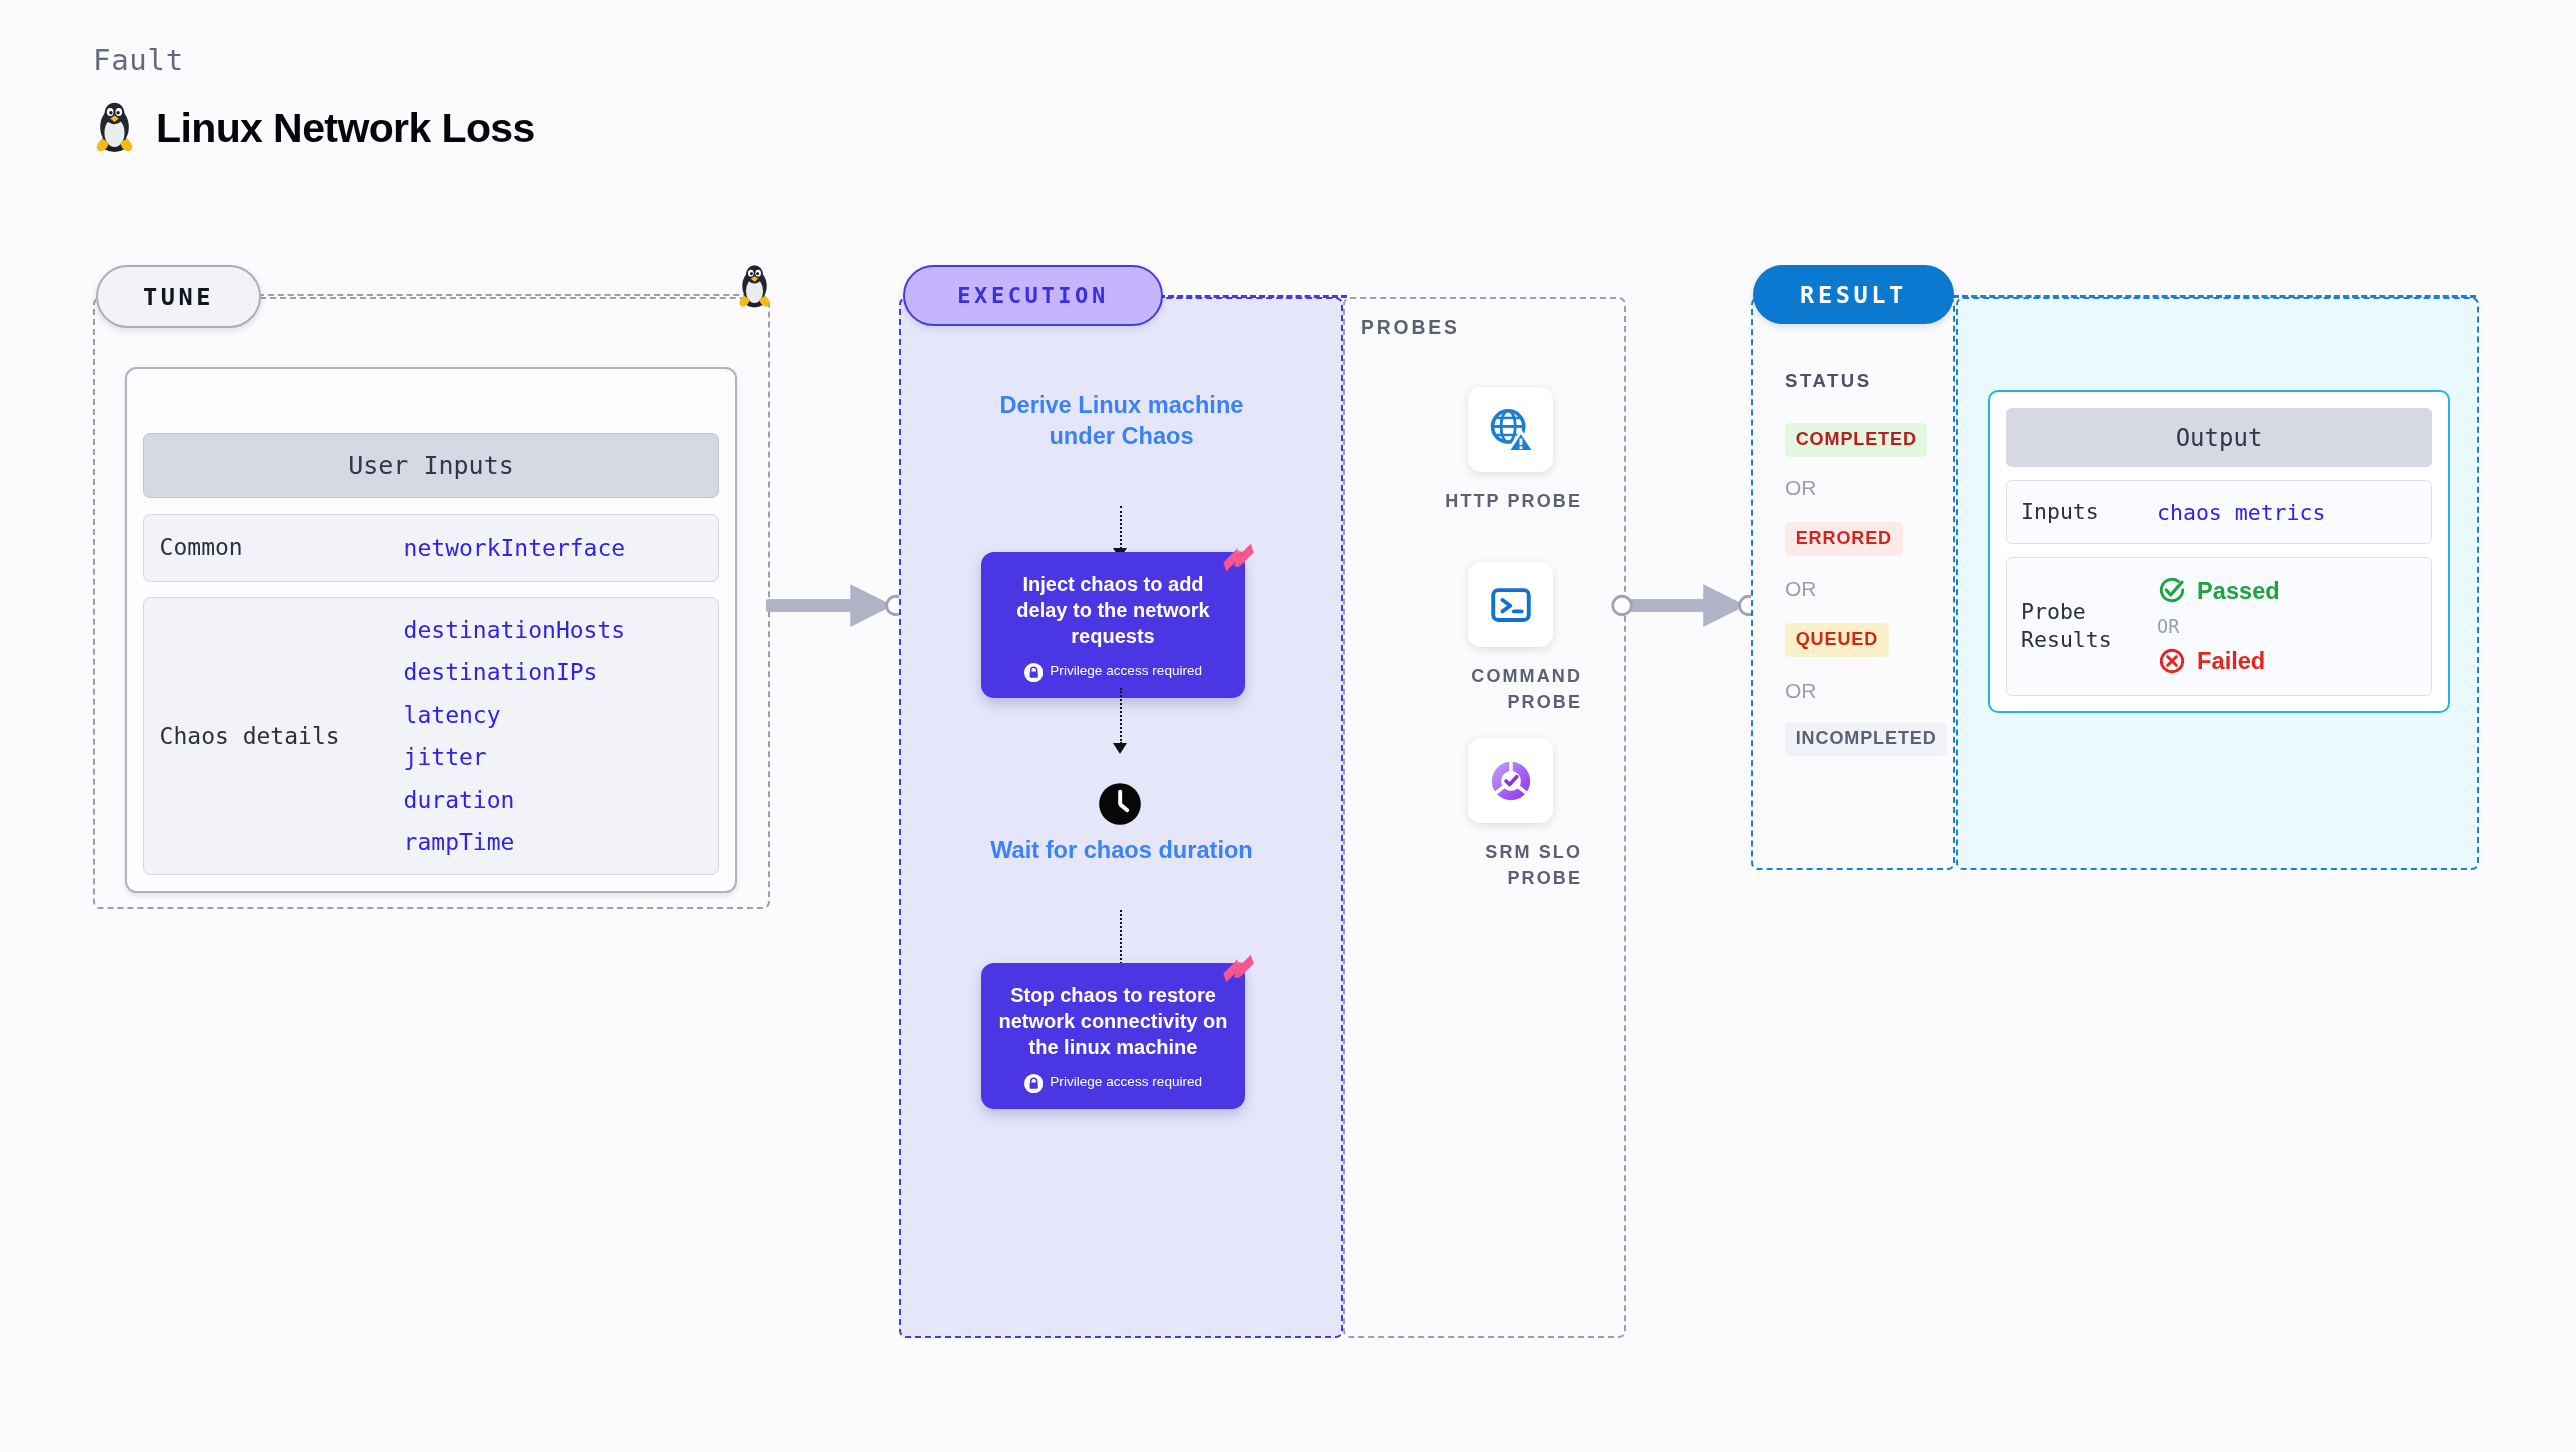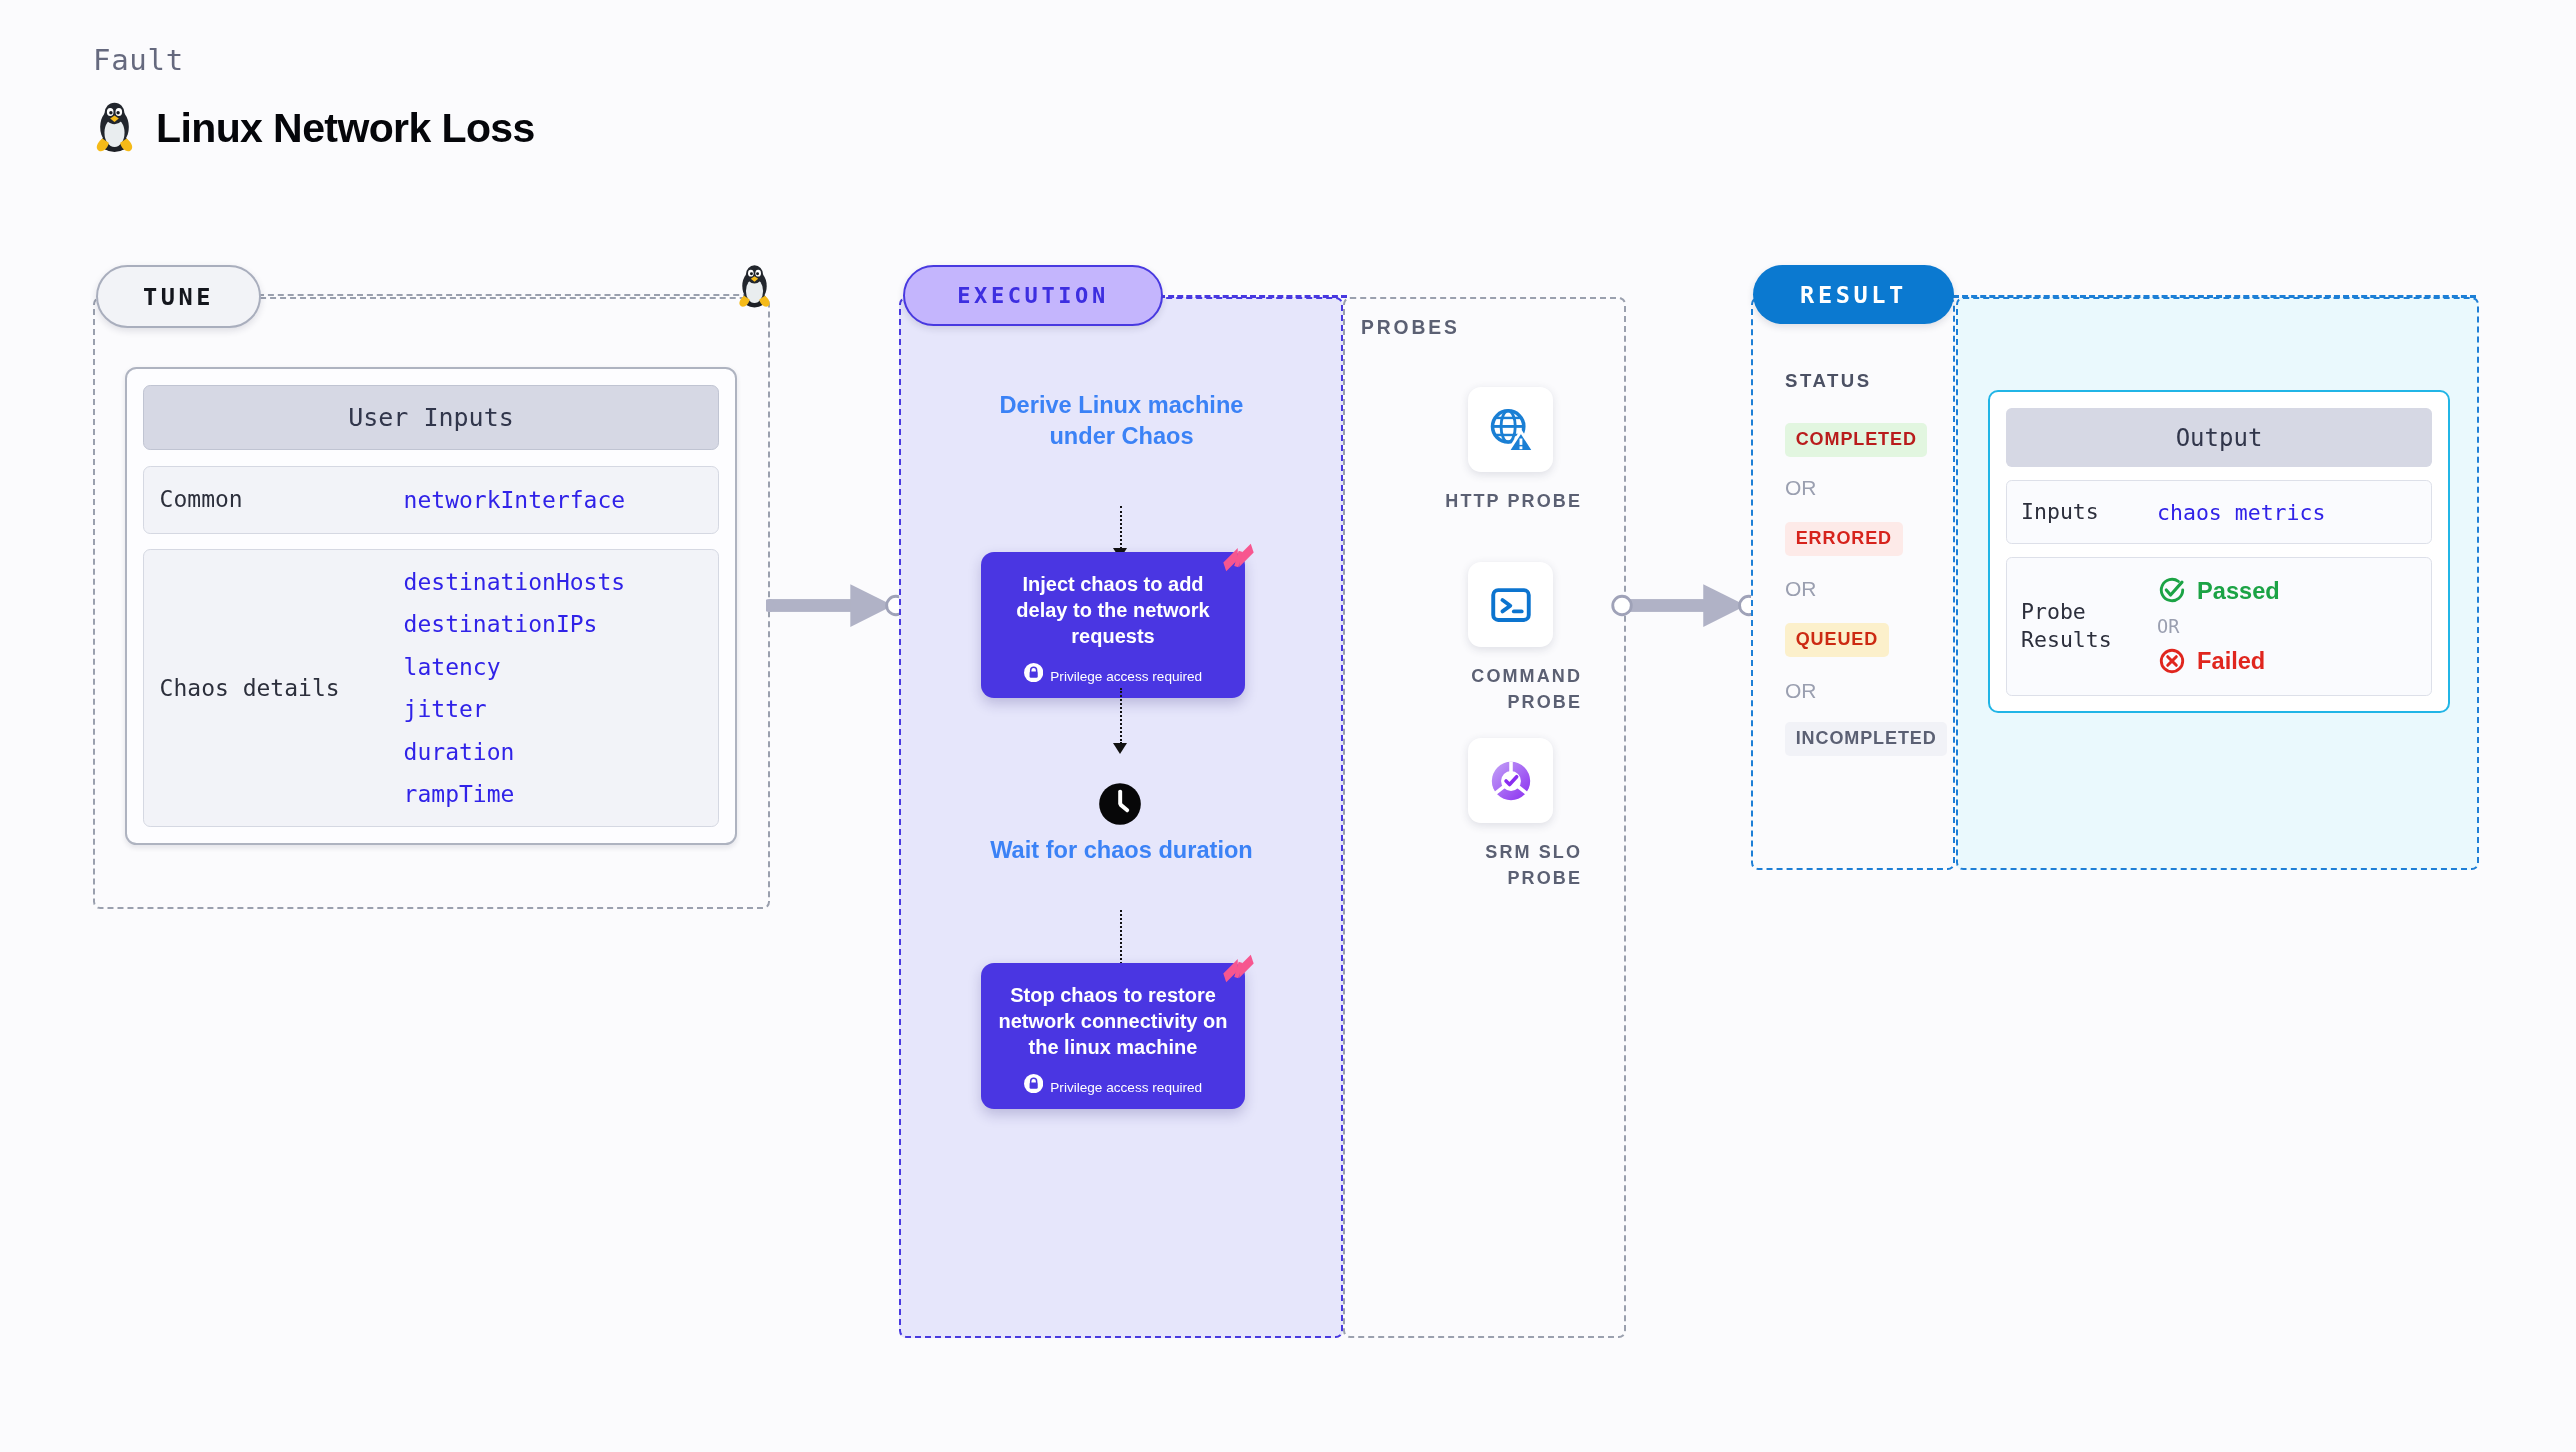--- a/index.html
+++ b/index.html
@@ -57,21 +57,21 @@
     position: absolute; left: 125px; top: 367px; width: 612px;
     box-sizing: border-box;
     background: #fdfdff; border: 2.1px solid #aeb3c0;
     border-radius: 11.5px; padding: 15.8px;
     box-shadow: 0 2.1px 5.7px rgba(30,34,60,.10);
   }
   #user-inputs-title {
     background: #d6d8e4; border: 1.4px solid #c0c4d2;
     border-radius: 7.2px; text-align: center;
     font-family: "DejaVu Sans Mono", monospace;
-    font-size: 25px; color: #31364b; padding: 17px 0;
+    font-size: 25px; color: #31364b; padding: 17px 0; margin-top: 48px;
   }
   .param-group {
     margin-top: 15.8px; background: #f2f3f8;
     border: 1.4px solid #d5d8e2; border-radius: 7.2px;
     display: flex; align-items: center; padding: 18.6px 15.8px;
   }
   .param-label {
     font-family: "DejaVu Sans Mono", monospace;
     font-size: 23px; color: #2c2f3c; width: 244px; flex: none;
     line-height: 1.25;
@@ -113,21 +113,21 @@
   .chaos-card {
     position: absolute; box-sizing: border-box;
     background: #4a36e2; border-radius: 13px;
     padding: 18.6px 15.8px 14.3px; text-align: center;
     box-shadow: 0 5.7px 13px rgba(40,30,120,.22);
   }
   .chaos-card-title {
     color: #fff; font-size: 20px; font-weight: 700; line-height: 1.32;
   }
   .priv-row {
-    display: flex; align-items: flex-end; justify-content: center;
+    display: flex; align-items: flex-start; justify-content: center;
     gap: 7.2px; margin-top: 13px;
   }
   .priv-text { color: #ffffff; font-size: 13.6px; }
   .harness-mark { position: absolute; right: -13px; top: -14.3px; }
   .clock-icon { position: absolute; }
 
   
   #probes-box {
     left: 1343px; top: 297px; width: 283px; height: 1041px;
     border: 2.1px dashed #9aa0ae; border-radius: 7.2px; background: #fbfbfd;

